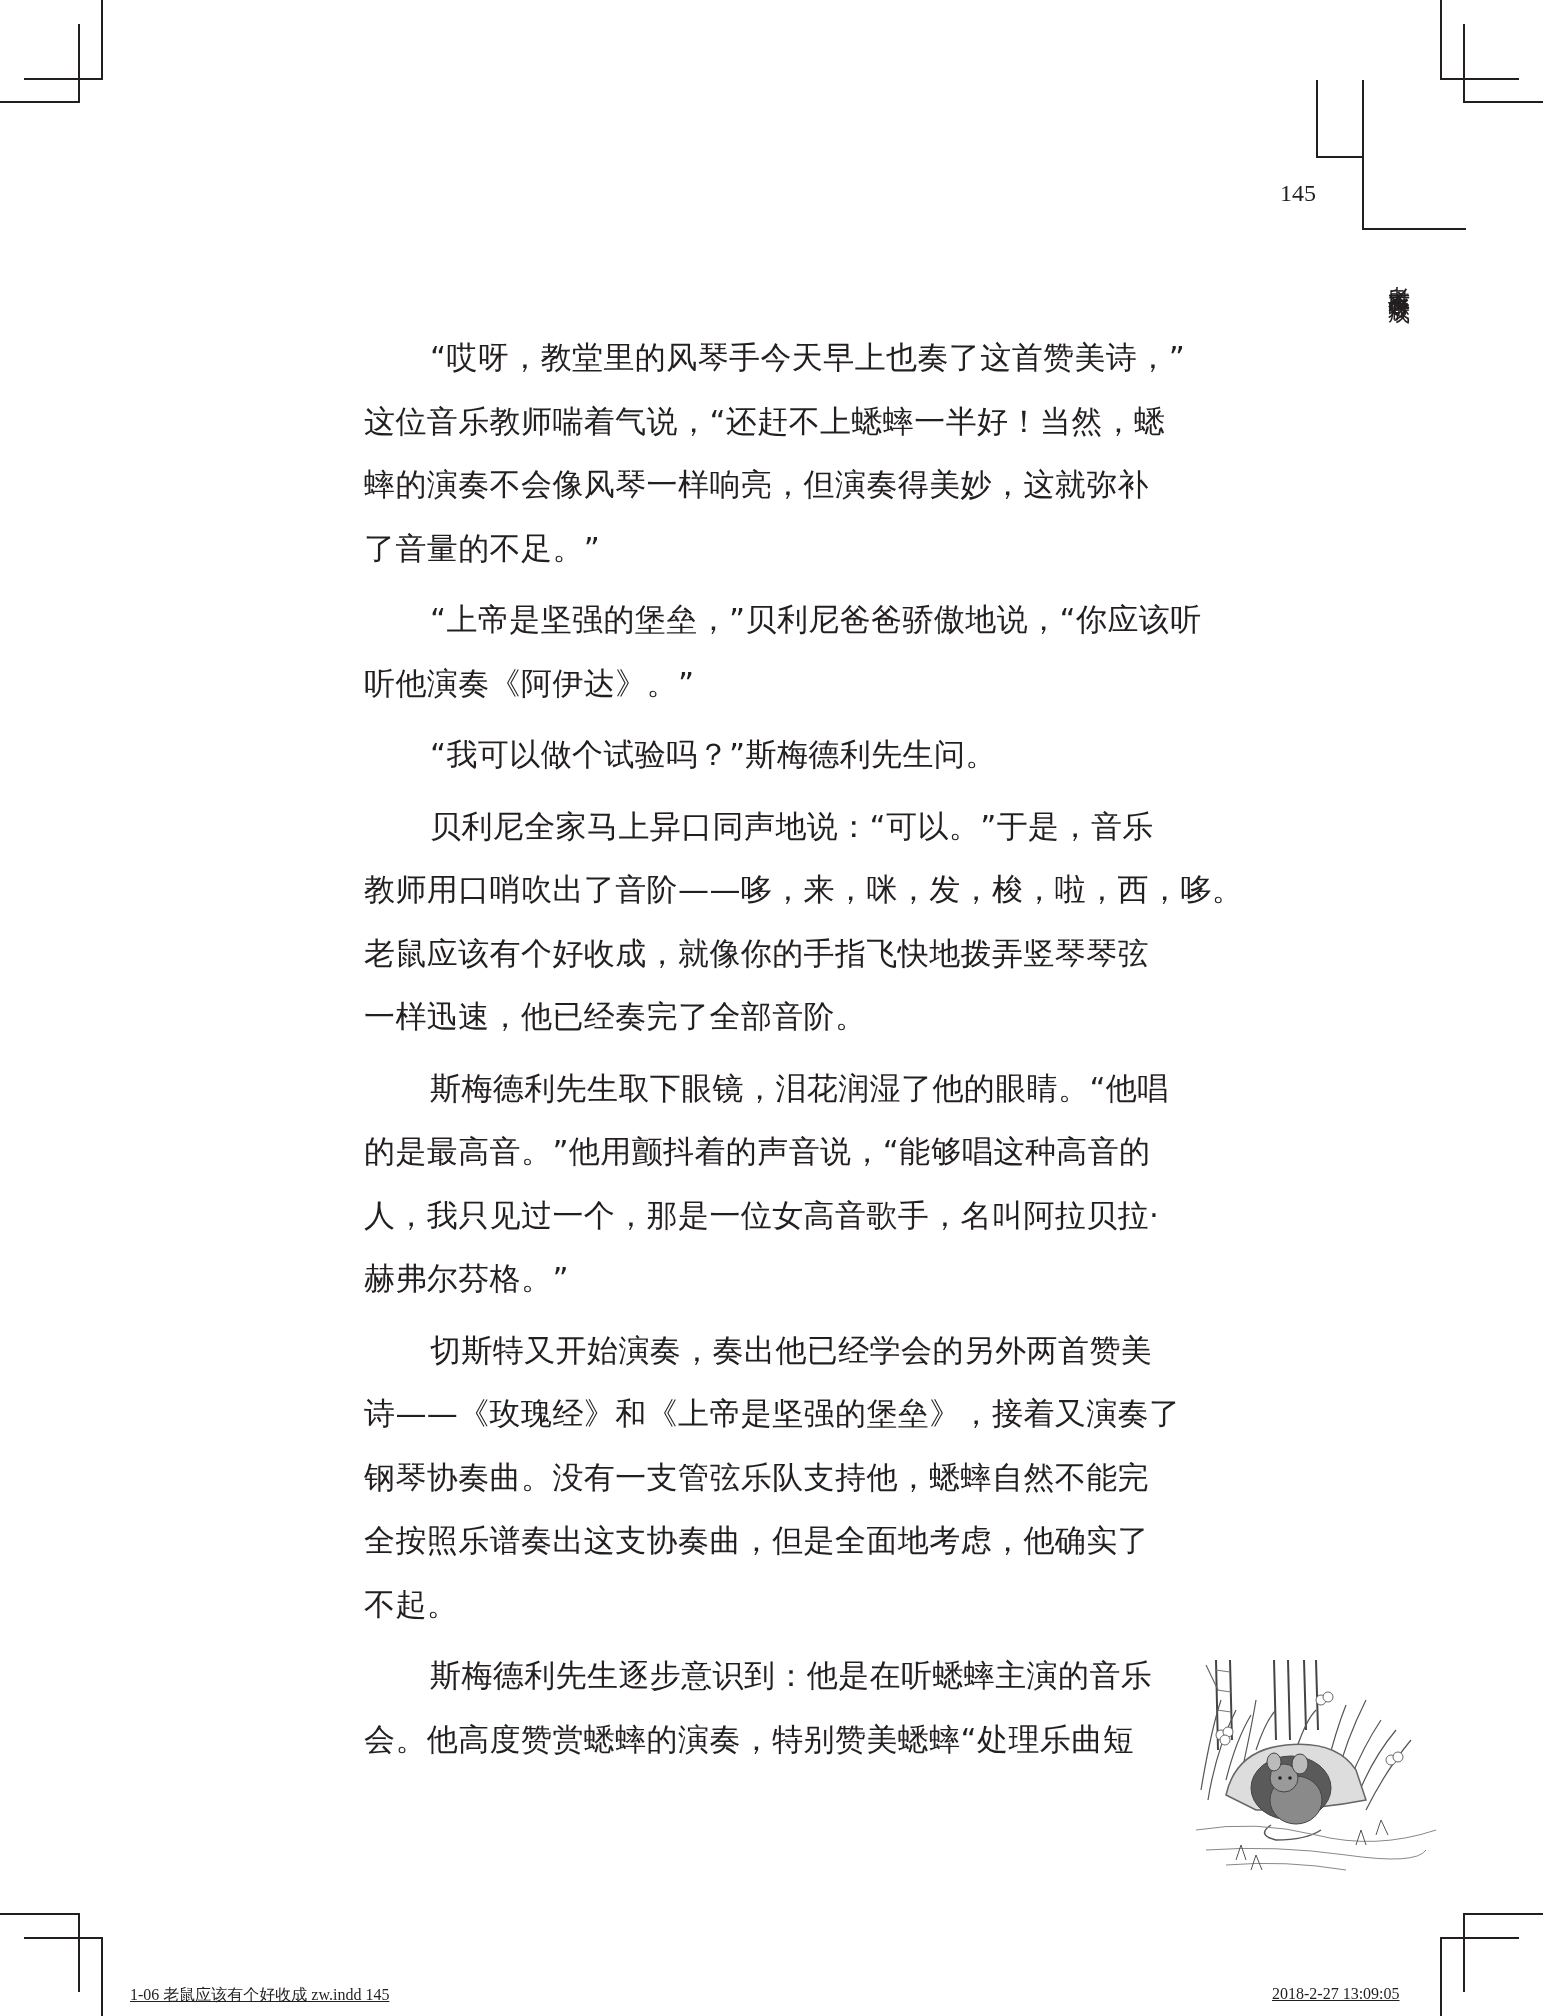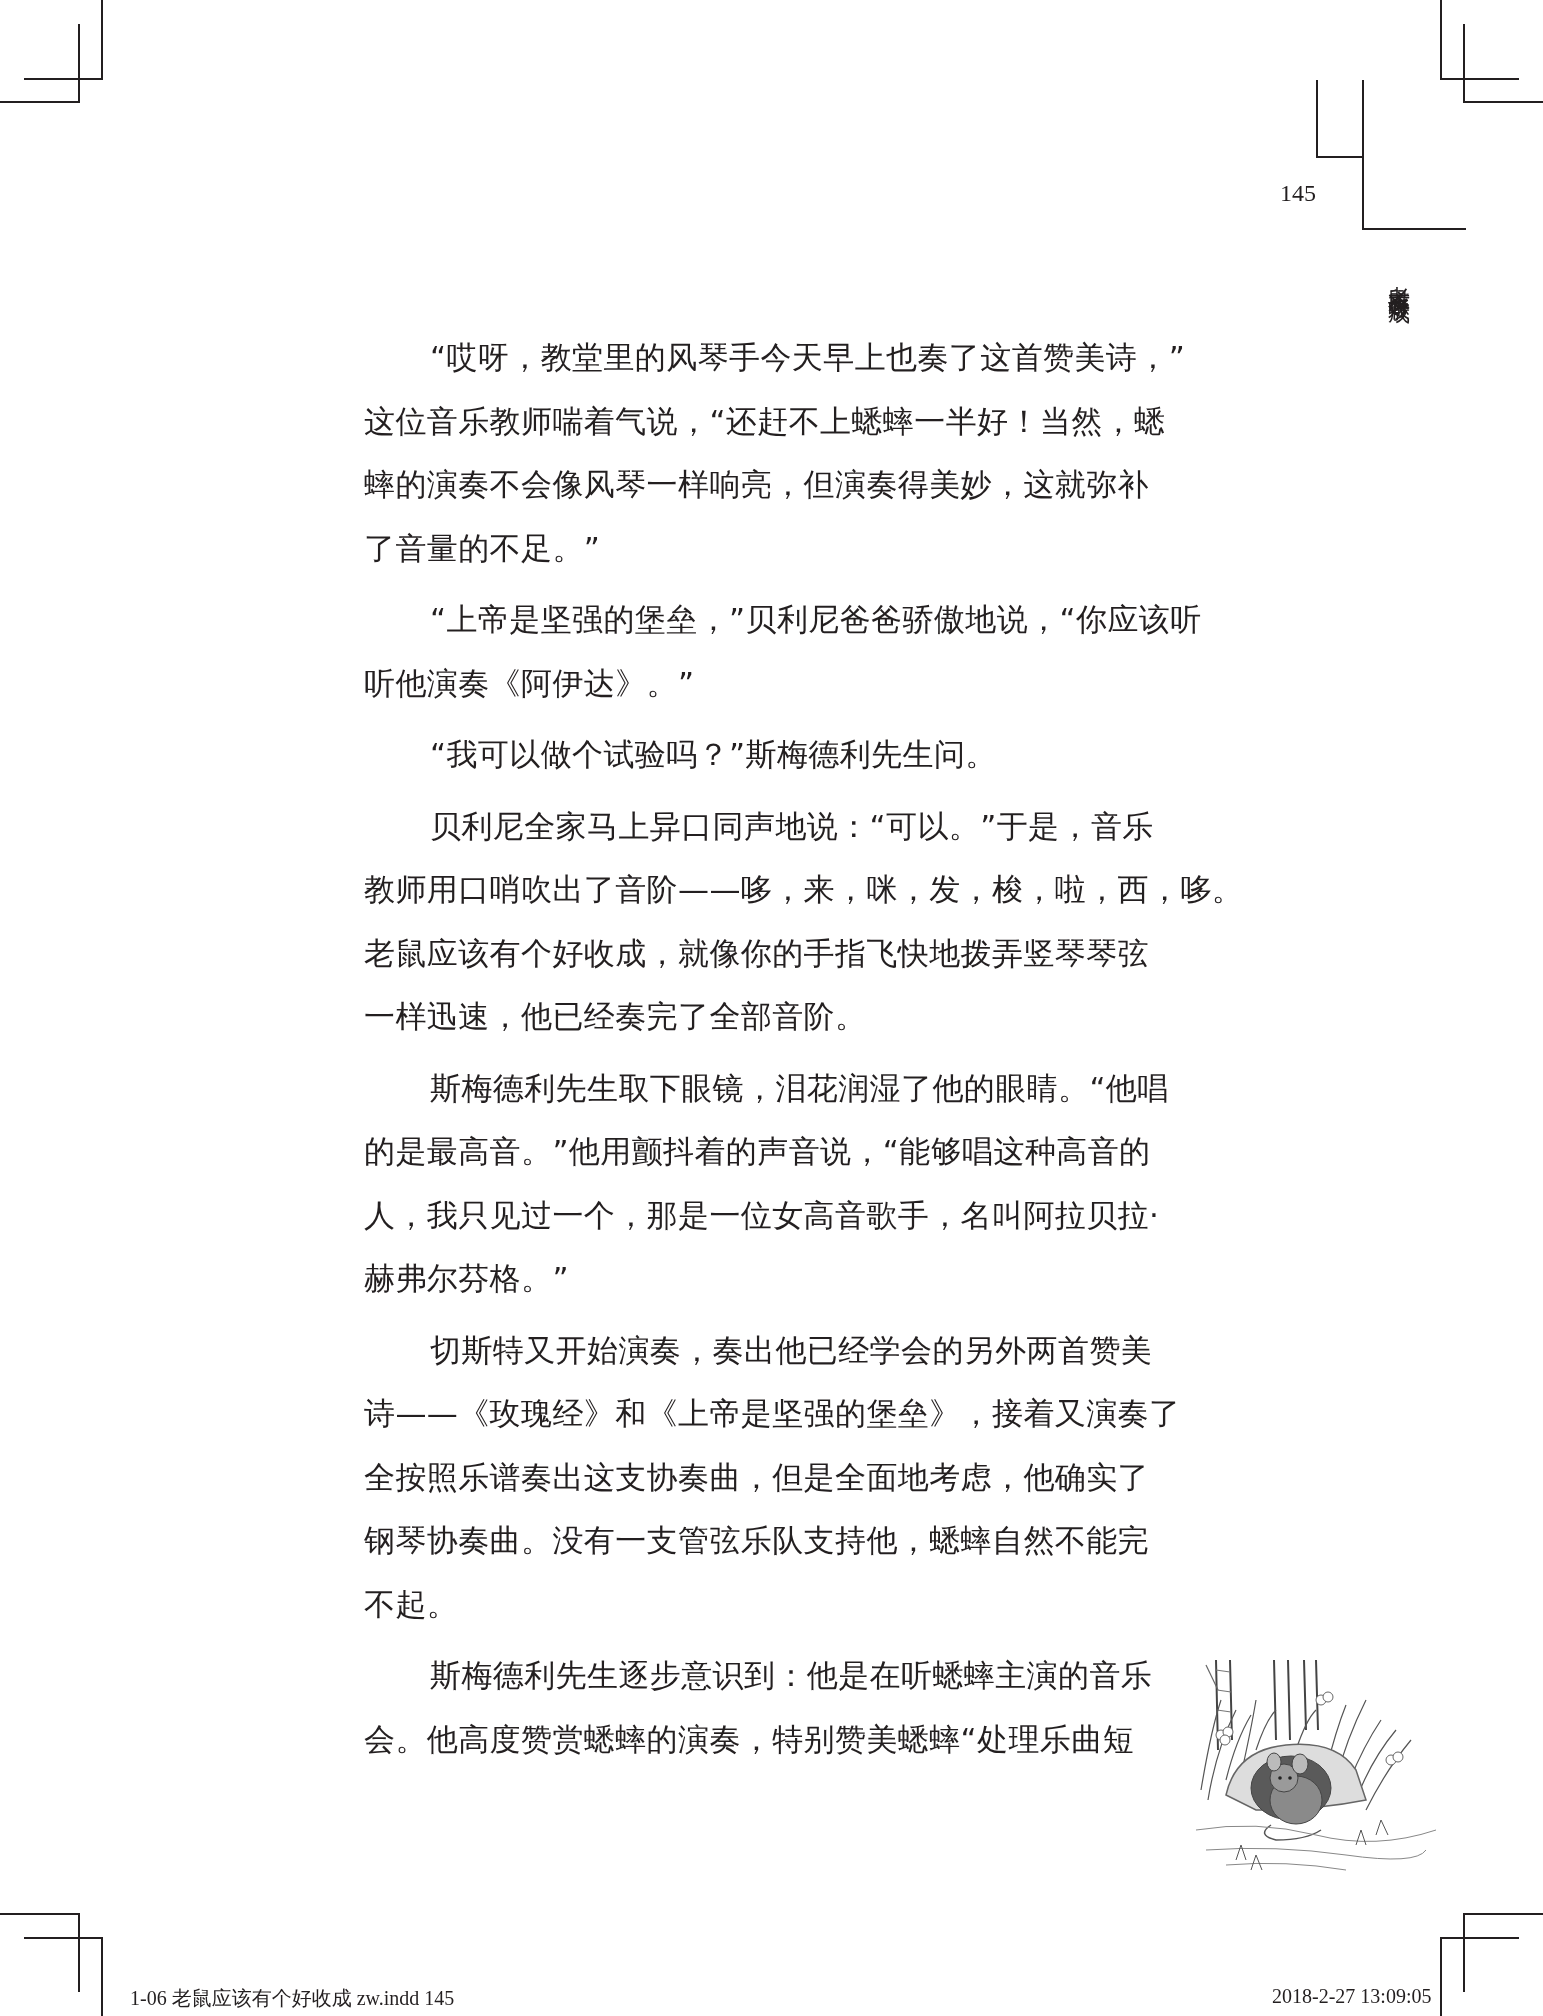--- a/index.html
+++ b/index.html
@@ -12,21 +12,21 @@
                  font-size: 24px; color: #231f20; }
   .running-title { position: absolute; left: 1380px; top: 268px; width: 30px; font-size: 22px; line-height: 22px;
                    writing-mode: vertical-rl; letter-spacing: 2px; color: #231f20; }
   .body-text { position: absolute; left: 356px; top: 318px; width: 860px; }
   .para { margin: 8px; font-size: 31px; line-height: 63.5px; text-align: justify; text-align-last: left;
           letter-spacing: 0.4px; color: #231f20; }
   .para .line-span { display: block; white-space: nowrap; }
   .indent { padding-left: 66px; }
   .illustration { position: absolute; left: 1196px; top: 1660px; width: 240px; height: 220px; }
   .footer-left, .footer-right { position: absolute; top: 1985px; font-family: "Liberation Serif", "DejaVu Serif", serif;
-                                font-size: 20px; color: #231f20; }
+                                font-size: 16px; color: #231f20; text-decoration: underline; }
   .footer-left { left: 130px; }
   .footer-right { left: 1272px; }
 </style>
 </head>
 <body>
 
 <div>
   <div class="line v" style="left:101px; top:0; height:79px;"></div>
   <div class="line h" style="left:24px; top:78px; width:79px;"></div>
   <div class="line v" style="left:78px; top:24px; height:79px;"></div>
@@ -86,22 +86,22 @@
   </p>
   <p class="para">
     <span class="line-span indent">斯梅德利先生取下眼镜，泪花润湿了他的眼睛。“他唱</span>
     <span class="line-span">的是最高音。”他用颤抖着的声音说，“能够唱这种高音的</span>
     <span class="line-span">人，我只见过一个，那是一位女高音歌手，名叫阿拉贝拉·</span>
     <span class="line-span">赫弗尔芬格。”</span>
   </p>
   <p class="para">
     <span class="line-span indent">切斯特又开始演奏，奏出他已经学会的另外两首赞美</span>
     <span class="line-span">诗——《玫瑰经》和《上帝是坚强的堡垒》，接着又演奏了</span>
+    <span class="line-span">钢琴协奏曲。没有一支管弦乐队支持他，蟋蟀自然不能完</span>
     <span class="line-span">全按照乐谱奏出这支协奏曲，但是全面地考虑，他确实了</span>
-    <span class="line-span">钢琴协奏曲。没有一支管弦乐队支持他，蟋蟀自然不能完</span>
     <span class="line-span">不起。</span>
   </p>
   <p class="para">
     <span class="line-span indent">斯梅德利先生逐步意识到：他是在听蟋蟀主演的音乐</span>
     <span class="line-span">会。他高度赞赏蟋蟀的演奏，特别赞美蟋蟀“处理乐曲短</span>
   </p>
 </div>
 
 <svg class="illustration" viewBox="0 0 240 220" xmlns="http://www.w3.org/2000/svg">
   <g stroke="#555" fill="none" stroke-width="1.2">

